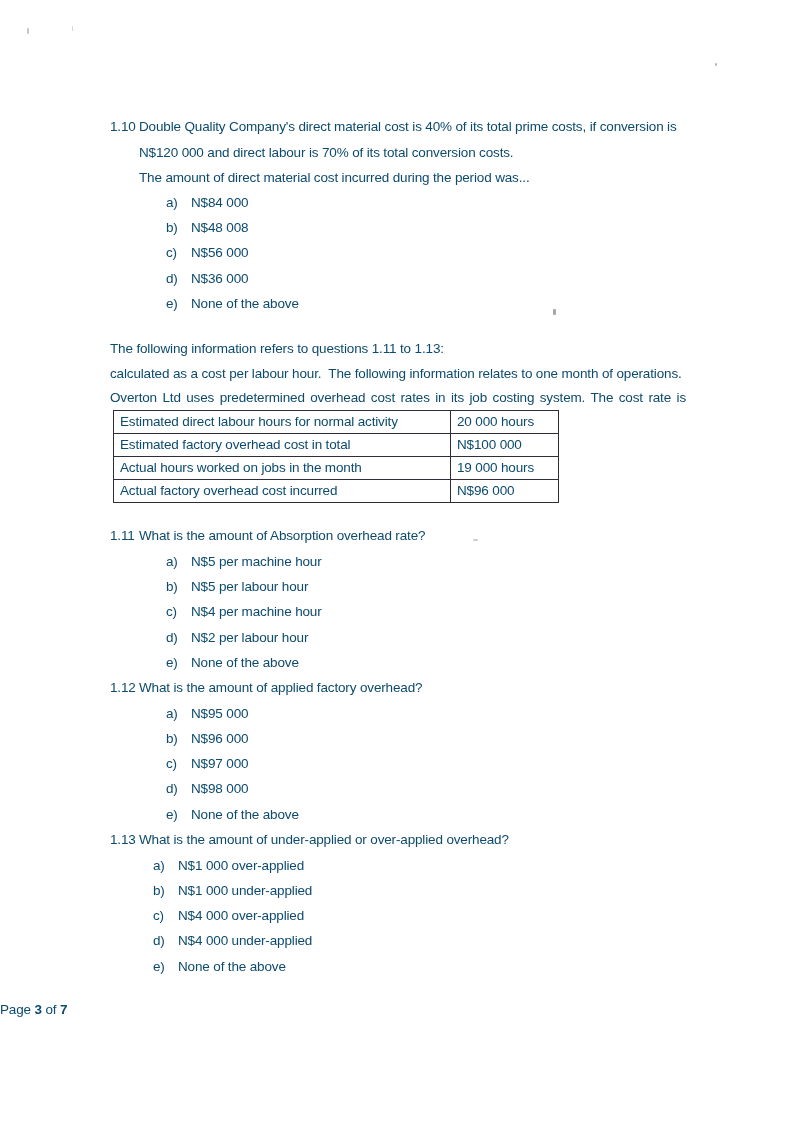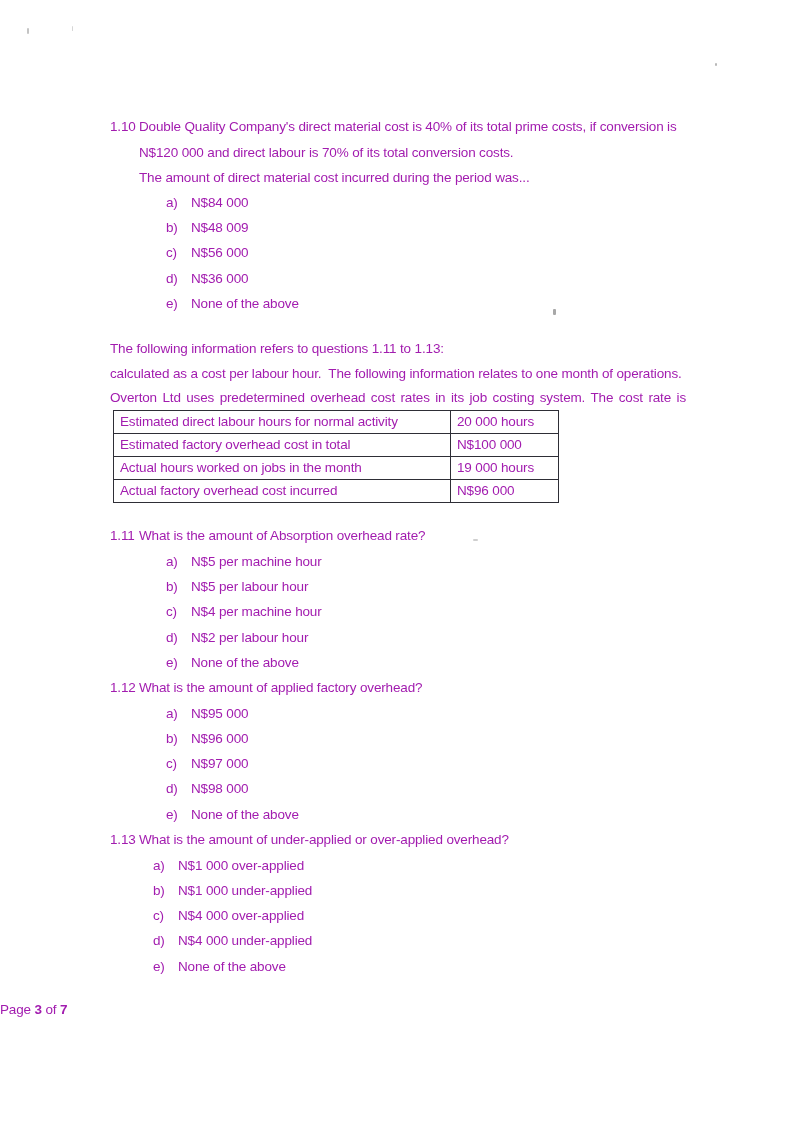--- a/index.html
+++ b/index.html
@@ -3,21 +3,21 @@
 <meta charset="utf-8">
 <style>
   html,body{margin:0;padding:0;background:#e9e9e9;}
   .page{
     position:relative;
     width:794px;height:1122px;
     margin:0 auto;
     background:#ffffff;
     font-family:"Liberation Sans",sans-serif;
     font-size:13.5px;
-    color:#a21caf;
+    color:#0c4a6e;
     letter-spacing:-0.15px;
     overflow:hidden;
   }
   .content{position:absolute;left:110px;top:113px;width:576px;}
   .l{height:25px;line-height:25px;white-space:nowrap;}
   .qfirst{height:27px;line-height:27px;}
   .qnum{display:inline-block;width:29px;}
   .indent{padding-left:29px;}
   .qline{height:26px;line-height:26px;white-space:nowrap;}
   .opt{height:25.2px;line-height:25.2px;padding-left:56px;white-space:nowrap;}
@@ -61,21 +61,21 @@
   <div class="artifact a4"></div>
   <div class="artifact a5"></div>
 
   <main class="content">
 
     <section>
       <div class="l qfirst"><span class="qnum">1.10</span><span>Double Quality Company's direct material cost is 40% of its total prime costs, if conversion is</span></div>
       <div class="l indent">N$120 000 and direct labour is 70% of its total conversion costs.</div>
       <div class="l indent">The amount of direct material cost incurred during the period was...</div>
       <div class="opt"><span class="letter">a)</span><span>N$84 000</span></div>
-      <div class="opt"><span class="letter">b)</span><span>N$48 009</span></div>
+      <div class="opt"><span class="letter">b)</span><span>N$48 008</span></div>
       <div class="opt"><span class="letter">c)</span><span>N$56 000</span></div>
       <div class="opt"><span class="letter">d)</span><span>N$36 000</span></div>
       <div class="opt"><span class="letter">e)</span><span>None of the above</span></div>
     </section>
 
     <section>
       <div class="section-header">The following information refers to questions 1.11 to 1.13:</div>
       <div class="para-line nowrap-pre">calculated as a cost per labour hour.  The following information relates to one month of operations.</div>
       <div class="para-line just">Overton Ltd uses predetermined overhead cost rates in its job costing system. The cost rate is</div>
       <table class="info-table">

